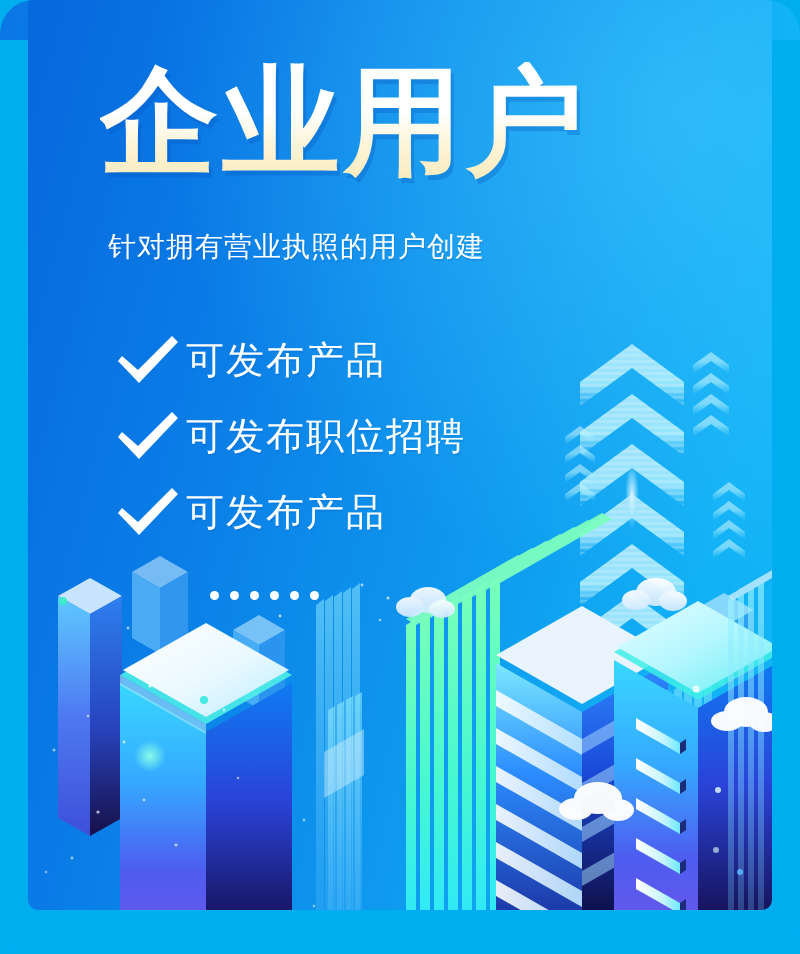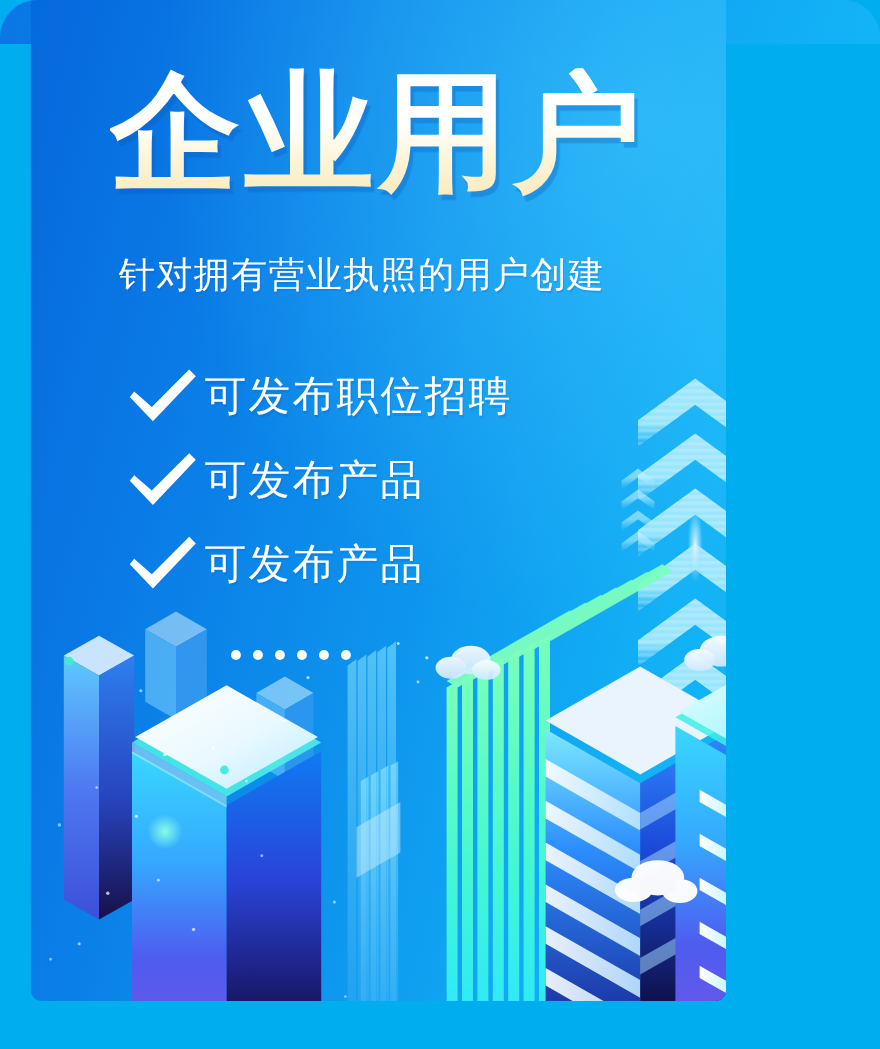--- a/index.html
+++ b/index.html
@@ -11,21 +11,21 @@
     width:800px;height:954px;
     background:#00AEF0;
     border-radius:34px;
     overflow:hidden;
   }
 
   
   .card{
     position:absolute;
     left:28px; top:0; right:28px; bottom:44px;
-    width:632px;
+    width:744px;
     background:linear-gradient(105deg,#0668DD 0%,#0A7BE6 26%,#0E97EE 58%,#12B1F6 84%,#12B6F7 100%);
     border-radius:0 0 10px 10px;
     overflow:hidden;
   }
   
   .card::after{
     content:"";position:absolute;inset:0;
     background:radial-gradient(120% 90% at 88% 12%, rgba(70,205,255,.55) 0%, rgba(70,205,255,0) 58%);
     pointer-events:none;
   }
@@ -47,21 +47,21 @@
     background:linear-gradient(180deg,#FFFFFF 0%,#FFFFFF 42%,#FDF4D6 72%,#F9EBBE 100%);
     -webkit-background-clip:text;background-clip:text;
     color:transparent;-webkit-text-fill-color:transparent;
     filter:drop-shadow(3px 5px 0 rgba(7,85,190,.30));
     white-space:nowrap;
   }
 
   
   .subtitle{
     position:absolute;left:80px;top:233px;
-    font-size:33px;line-height:1;
+    font-size:28px;line-height:1;
     color:#FFFFFF;letter-spacing:1px;white-space:nowrap;
     text-shadow:1px 2px 0 rgba(7,85,190,.22);
   }
 
   
   .features{position:absolute;left:84px;top:322px;}
   .feature{display:flex;align-items:center;height:76px;}
   .check{width:74px;height:56px;flex:0 0 74px;}
   .check svg{display:block;}
   .ftext{
@@ -434,38 +434,38 @@
       <div class="title">企业用户</div>
       <div class="subtitle">针对拥有营业执照的用户创建</div>
 
       <div class="features">
         <div class="feature">
           <span class="check">
             <svg width="74" height="56" viewBox="0 0 74 56">
                 <path d="M6 29 L10 24 L26 38 L60 4 L66 10 L27 51 Z" fill="#FFFFFF"></path>
               </svg>
           </span>
+          <span class="ftext">可发布产品</span>
+        </div>
+        <div class="feature">
+          <span class="check">
+            <svg width="74" height="56" viewBox="0 0 74 56">
+                <path d="M6 29 L10 24 L26 38 L60 4 L66 10 L27 51 Z" fill="#FFFFFF"></path>
+              </svg>
+          </span>
           <span class="ftext">可发布职位招聘</span>
         </div>
         <div class="feature">
           <span class="check">
             <svg width="74" height="56" viewBox="0 0 74 56">
                 <path d="M6 29 L10 24 L26 38 L60 4 L66 10 L27 51 Z" fill="#FFFFFF"></path>
               </svg>
           </span>
           <span class="ftext">可发布产品</span>
         </div>
-        <div class="feature">
-          <span class="check">
-            <svg width="74" height="56" viewBox="0 0 74 56">
-                <path d="M6 29 L10 24 L26 38 L60 4 L66 10 L27 51 Z" fill="#FFFFFF"></path>
-              </svg>
-          </span>
-          <span class="ftext">可发布产品</span>
-        </div>
       </div>
 
       <div class="dots">
         <span class="dot"></span>
         <span class="dot"></span>
         <span class="dot"></span>
         <span class="dot"></span>
         <span class="dot"></span>
         <span class="dot"></span>
       </div>

